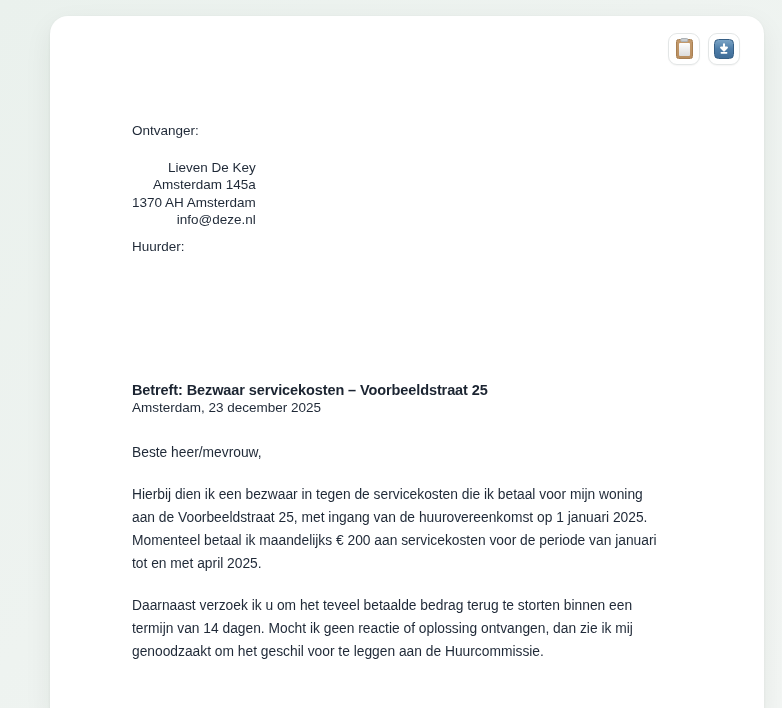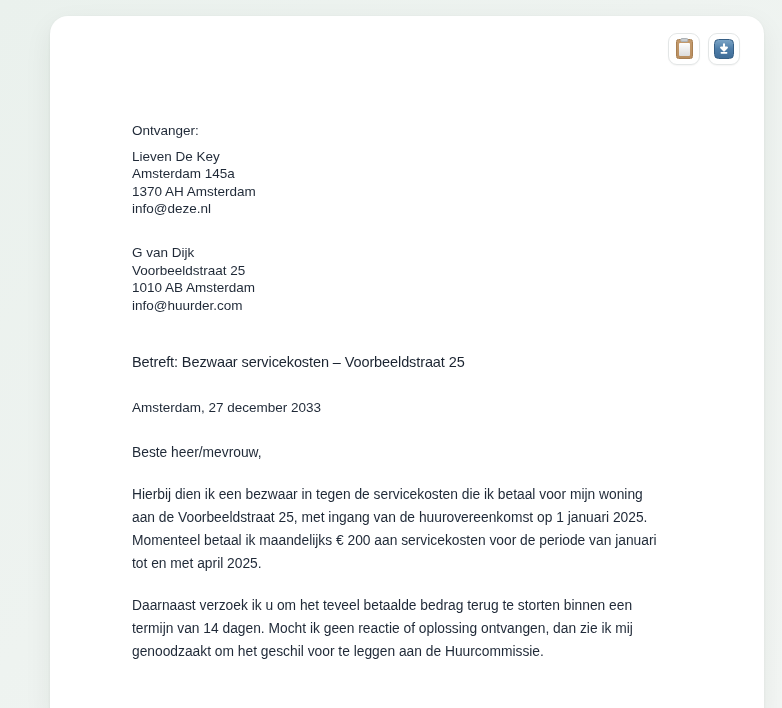--- a/index.html
+++ b/index.html
@@ -118,33 +118,34 @@
   .block-label {
     font-size: 13.5px;
     line-height: 1.45;
     color: #1f2937;
   }
 
   .addr {
     font-size: 13.5px;
     line-height: 17.5px;
     color: #1f2937;
-    margin-top: 7px;
+    margin-top: 18px;
+    text-align: right;
   }
   .addr div { white-space: nowrap; }
 
   .sec-recipient { position: absolute; top: 105px; left: 0; }
   .sec-tenant    { position: absolute; top: 221px; left: 0; }
 
   .subject {
     position: absolute;
-    top: 338px;
+    top: 366px;
     left: 0;
     font-size: 14.5px;
-    font-weight: normal;
+    font-weight: bold;
     letter-spacing: -0.1px;
     color: #1b2431;
     white-space: nowrap;
   }
 
   .placedate {
     position: absolute;
     top: 384px;
     left: 0;
     font-size: 13.5px;
@@ -200,31 +201,26 @@
         <div class="block-label">Ontvanger:</div>
         <div class="addr">
           <div>Lieven De Key</div>
           <div>Amsterdam 145a</div>
           <div>1370 AH Amsterdam</div>
           <div>info@deze.nl</div>
         </div>
       </div>
 
       <div class="sec-tenant">
-        <div class="addr">
-          <div>G van Dijk</div>
-          <div>Voorbeeldstraat 25</div>
-          <div>1010 AB Amsterdam</div>
-          <div>info@huurder.com</div>
-        </div>
+        <div class="block-label">Huurder:</div>
       </div>
 
       <div class="subject">Betreft: Bezwaar servicekosten – Voorbeeldstraat 25</div>
 
-      <div class="placedate">Amsterdam, 27 december 2033</div>
+      <div class="placedate">Amsterdam, 23 december 2025</div>
 
       <div class="letter">
         <p>Beste heer/mevrouw,</p>
         <p>Hierbij dien ik een bezwaar in tegen de servicekosten die ik betaal voor mijn woning aan de Voorbeeldstraat 25, met ingang van de huurovereenkomst op 1 januari 2025. Momenteel betaal ik maandelijks € 200 aan servicekosten voor de periode van januari tot en met april 2025.</p>
         <p>Daarnaast verzoek ik u om het teveel betaalde bedrag terug te storten binnen een termijn van 14 dagen. Mocht ik geen reactie of oplossing ontvangen, dan zie ik mij genoodzaakt om het geschil voor te leggen aan de Huurcommissie.</p>
       </div>
 
     </div>
   </div>
 </div>

